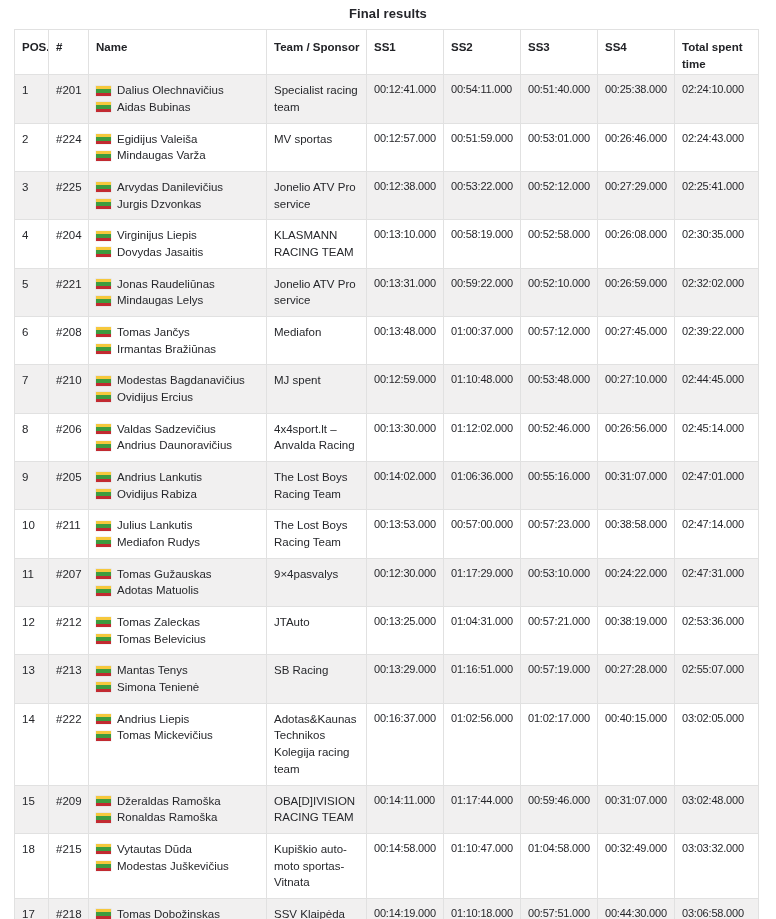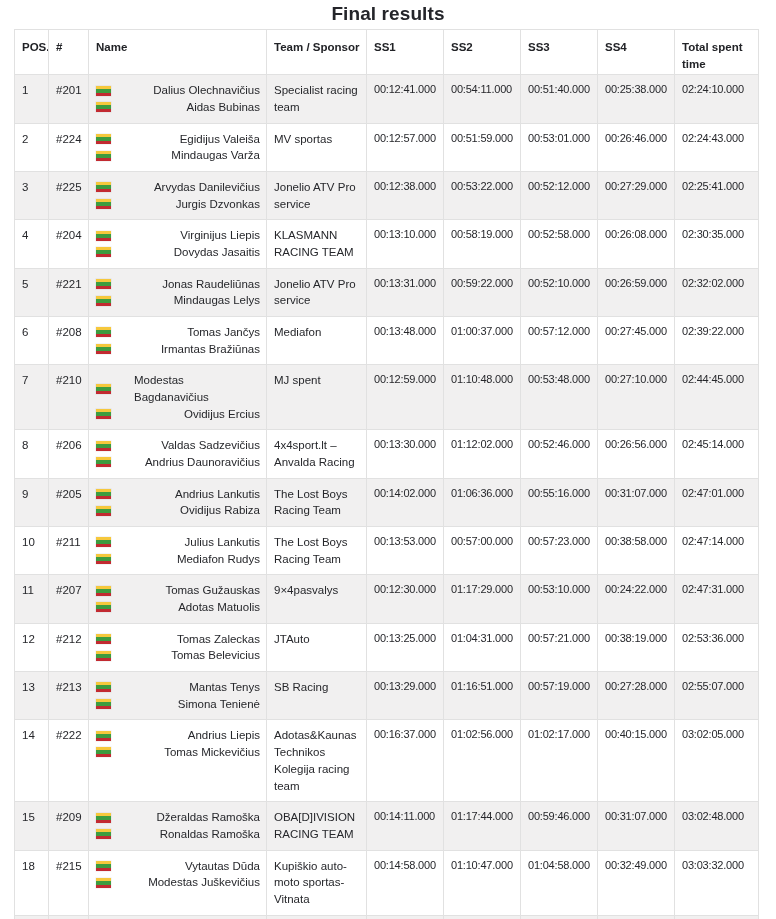--- a/index.html
+++ b/index.html
@@ -7,21 +7,21 @@
     margin: 0; padding: 0;
     width: 776px; height: 919px;
     background: #ffffff;
     overflow: hidden;
     font-family: "Liberation Sans", sans-serif;
     color: #26272b;
   }
   .page-title {
     text-align: center;
     font-weight: 700;
-    font-size: 19px;
+    font-size: 13px;
     line-height: 16px;
     padding-top: 6px;
     margin-bottom: 7px;
     color: #24252a;
     letter-spacing: 0.1px;
   }
   table.results {
     border-collapse: collapse;
     table-layout: fixed;
     width: 744px;
@@ -53,23 +53,22 @@
   tbody tr:nth-child(even) { background: #ffffff; }
   td.num-cell { font-weight: 400; }
   td.time-cell {
     font-size: 11px;
     white-space: nowrap;
     letter-spacing: -0.2px;
   }
   .driver {
     display: flex;
     align-items: center;
-    gap: 23px;
+    gap: 6px;
     min-height: 16.5px;
-    justify-content: space-between;
   }
   .flag {
     flex: 0 0 auto;
     width: 15px; height: 10px;
     background: linear-gradient(
       to bottom,
       #f6c83c 0%, #f6c83c 34%,
       #3d9c3f 34%, #3d9c3f 67%,
       #c22a31 67%, #c22a31 100%
     );

